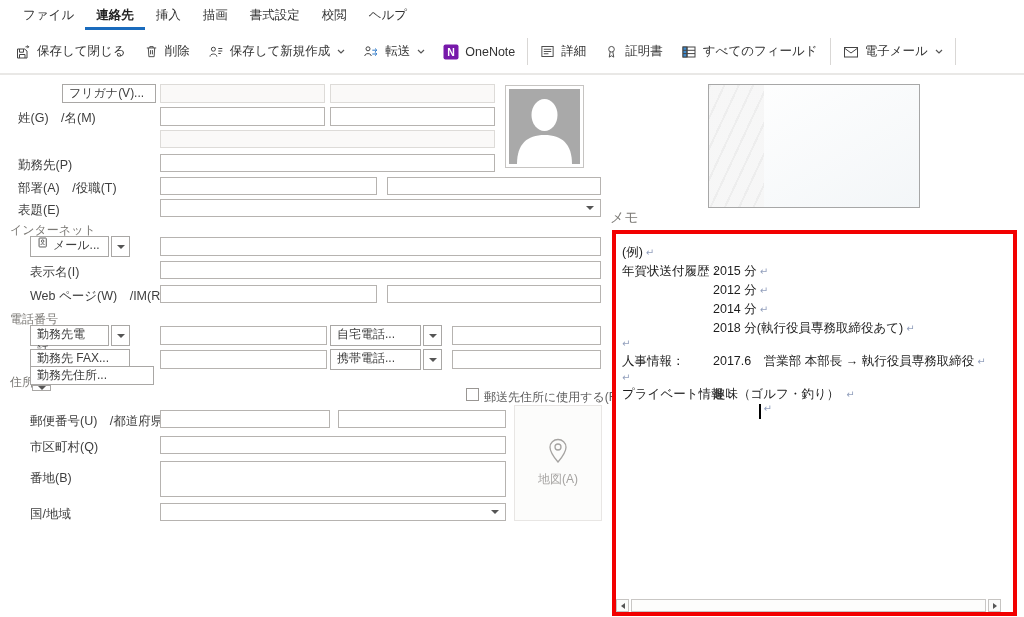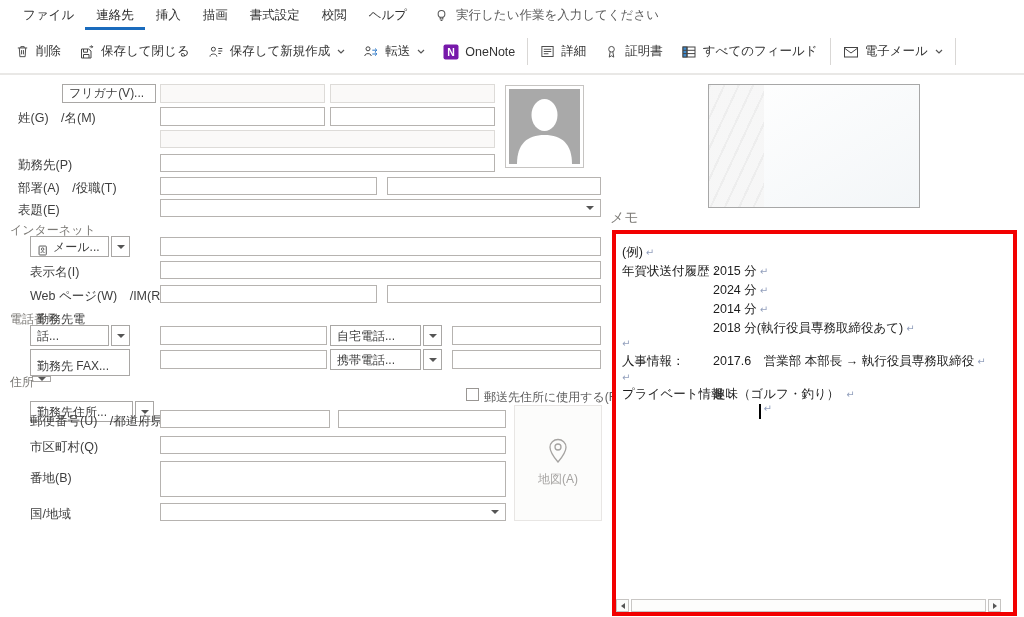--- a/index.html
+++ b/index.html
@@ -4,40 +4,40 @@
 <style>
   html,body{margin:0;padding:0;background:#fff;}
   .app{position:relative;width:1024px;height:617px;background:#fff;overflow:hidden;
        font-family:"Liberation Sans","DejaVu Sans",sans-serif;color:#3b3b3b;}
   svg{display:block;}
 
   
   .menubar{position:absolute;left:0;top:0;right:0;height:30px;background:#fff;
            display:flex;align-items:stretch;padding-left:12px;font-size:12.5px;}
   .menu-item{display:flex;align-items:center;padding:0 11px;cursor:default;color:#333;}
-  .menu-item.active{color:#1f1f1f;font-weight:normal;border-bottom:3px solid var(--accent);padding-top:3px;}
+  .menu-item.active{color:#1f1f1f;font-weight:bold;border-bottom:3px solid var(--accent);padding-top:3px;}
   .tellme{display:flex;align-items:center;gap:7px;margin-left:16px;color:#5c5c5c;}
 
   
   .ribbon{position:absolute;left:0;top:30px;right:0;height:43px;background:#fff;
           border-bottom:2px solid #e9e8e6;display:flex;align-items:stretch;padding-left:6px;font-size:12.5px;color:#333;}
   .rbtn{display:flex;align-items:center;gap:6px;padding:0 9px;white-space:nowrap;}
   .rbtn.active{background:var(--selected_gray);}
   .rsep{width:1px;background:#d9d7d5;margin:8px 3px;}
   .caret{margin-left:1px;}
   .collapse{position:absolute;right:9px;bottom:6px;}
 
   
   .lbl{position:absolute;font-size:12.5px;color:#3e3e3e;white-space:nowrap;}
   .sec{position:absolute;font-size:12px;color:#7b7975;white-space:nowrap;}
   .inp{position:absolute;background:#fff;border:1px solid #b6b3b0;box-sizing:border-box;}
   .inp.muted{background:#faf9f8;border-color:#ddDBd8;}
   .btnbox{position:absolute;display:flex;box-sizing:border-box;}
   .btnbox .main{flex:1;border:1px solid #a9a7a5;background:#fff;font-size:12px;color:#3e3e3e;
-                display:flex;align-items:flex-end;gap:5px;padding:0 6px;box-sizing:border-box;}
+                display:flex;align-items:flex-start;gap:5px;padding:0 6px;box-sizing:border-box;}
   .btnbox .arr{width:19px;border:1px solid #a9a7a5;margin-left:2px;background:#fff;
                display:flex;align-items:center;justify-content:center;box-sizing:border-box;}
   .tri{width:0;height:0;border-left:4px solid transparent;border-right:4px solid transparent;border-top:4px solid #555;}
   .sel-arrow{position:absolute;right:6px;top:50%;margin-top:-2px;}
   .chk{position:absolute;width:13px;height:13px;border:1px solid #999693;background:#fff;box-sizing:border-box;}
 
   .photo{position:absolute;left:505px;top:85px;width:79px;height:83px;border:1px solid #c6c4c2;
          background:#fff;padding:3px;box-sizing:border-box;}
   .photo-inner{width:100%;height:100%;background:#a9a9a9;position:relative;overflow:hidden;}
 
@@ -74,50 +74,41 @@
 <div class="app">
 
   <div class="menubar">
     <div class="menu-item">ファイル</div>
     <div class="menu-item active">連絡先</div>
     <div class="menu-item">挿入</div>
     <div class="menu-item">描画</div>
     <div class="menu-item">書式設定</div>
     <div class="menu-item">校閲</div>
     <div class="menu-item">ヘルプ</div>
-    <div class="tellme">
-      <span>
-        <svg width="15" height="15" viewBox="0 0 16 16" fill="none" stroke="#555" stroke-width="1.1">
-          <circle cx="8" cy="6.3" r="3.6"></circle>
-            <path d="M6.6 9.6v2.2h2.8V9.6M7 13.4h2"></path>
-        </svg>
-      </span>
-      <span>実行したい作業を入力してください</span>
-    </div>
   </div>
 
   <div class="ribbon">
-    <div class="rbtn">
-      <span>
-        <svg width="15" height="15" viewBox="0 0 16 16" fill="none" stroke="#444" stroke-width="1">
-          <path d="M3 4.2h10M6.2 4.2V2.8h3.6v1.4M4.6 4.2l.6 9.3h5.6l.6-9.3M7 6.5v4.5M9 6.5v4.5"></path>
-        </svg>
-      </span>
-      <span>削除</span>
-    </div>
     <div class="rbtn">
       <span>
         <svg width="16" height="16" viewBox="0 0 16 16" fill="none" stroke="#444" stroke-width="1">
           <path d="M2.5 5h7L12 7v7H2.5z"></path>
             <path d="M4.5 5v3.2h4V5"></path>
             <path d="M4.5 14v-3.5h5.5V14"></path>
           <path d="M10.5 2.8h3.2M13.7 2.8L12.3 1.4M13.7 2.8L12.3 4.2"></path>
         </svg>
       </span>
       <span>保存して閉じる</span>
+    </div>
+    <div class="rbtn">
+      <span>
+        <svg width="15" height="15" viewBox="0 0 16 16" fill="none" stroke="#444" stroke-width="1">
+          <path d="M3 4.2h10M6.2 4.2V2.8h3.6v1.4M4.6 4.2l.6 9.3h5.6l.6-9.3M7 6.5v4.5M9 6.5v4.5"></path>
+        </svg>
+      </span>
+      <span>削除</span>
     </div>
     <div class="rbtn">
       <span>
         <svg width="16" height="16" viewBox="0 0 16 16" fill="none" stroke="#444" stroke-width="1">
           <circle cx="5.4" cy="5.2" r="2"></circle>
             <path d="M2 12.6c0-3.4 6.8-3.4 6.8 0"></path>
           <path d="M10.3 4.5h4M10.3 7h4M10.3 9.5h2.5"></path>
         </svg>
       </span>
       <span>保存して新規作成</span>
@@ -309,21 +300,21 @@
     <div class="main">
         <span>携帯電話...</span>
       </div>
     <div class="arr">
         <span class="tri"></span>
       </div>
   </div>
   <div class="inp" style="left:452px;top:350px;width:149px;height:19px;"></div>
 
   <div class="sec" style="left:10px;top:374px;">住所</div>
-  <div class="btnbox" style="left:30px;top:401px;width:124px;height:21px;">
+  <div class="btnbox" style="left:30px;top:366px;width:124px;height:21px;flex-direction:column;">
     <div class="main">
         <span>勤務先住所...</span>
       </div>
     <div class="arr">
         <span class="tri"></span>
       </div>
   </div>
   <div class="chk" style="left:466px;top:388px;"></div>
   <div class="lbl" style="left:484px;top:389px;font-size:12px;color:#5f5f5f;">郵送先住所に使用する(R)</div>
 
@@ -360,21 +351,21 @@
       <span class="ml autow">(例)</span>
       <span class="pm">↵</span>
     </div>
     <div class="mline" style="top:29px;">
       <span class="ml">年賀状送付履歴：</span>
       <span class="mv">2015 分</span>
       <span class="pm">↵</span>
     </div>
     <div class="mline" style="top:48px;">
       <span class="ml"></span>
-      <span class="mv">2024 分</span>
+      <span class="mv">2012 分</span>
       <span class="pm">↵</span>
     </div>
     <div class="mline" style="top:67px;">
       <span class="ml"></span>
       <span class="mv">2014 分</span>
       <span class="pm">↵</span>
     </div>
     <div class="mline" style="top:86px;">
       <span class="ml"></span>
       <span class="mv">2018 分(執行役員専務取締役あて)</span>

